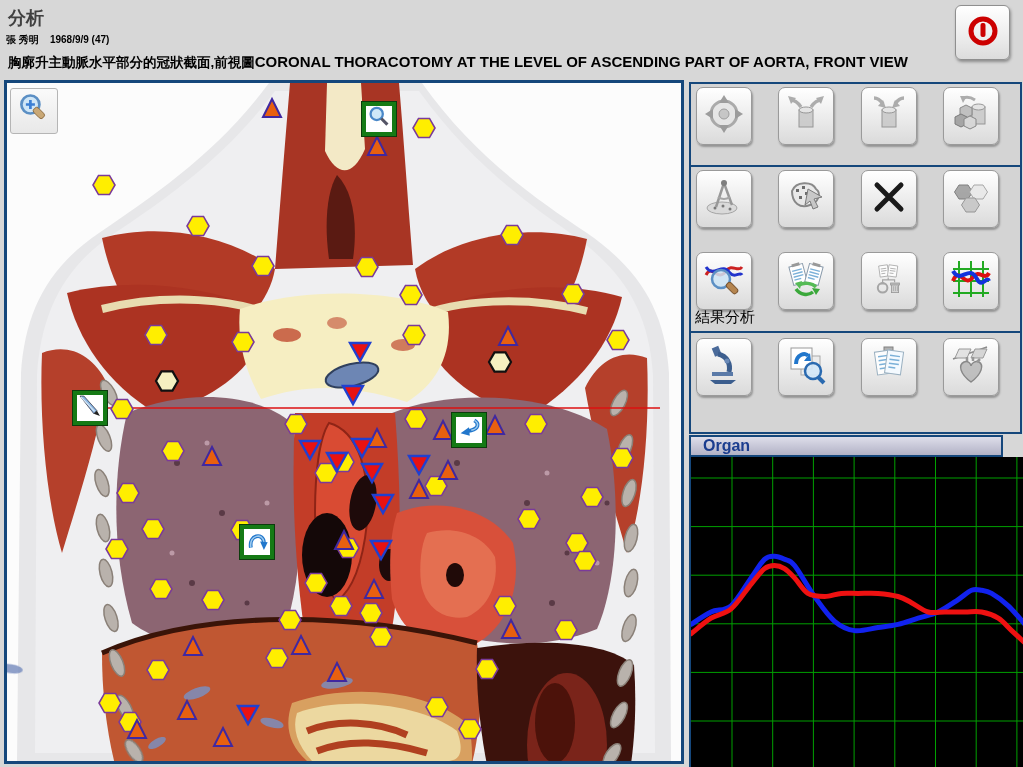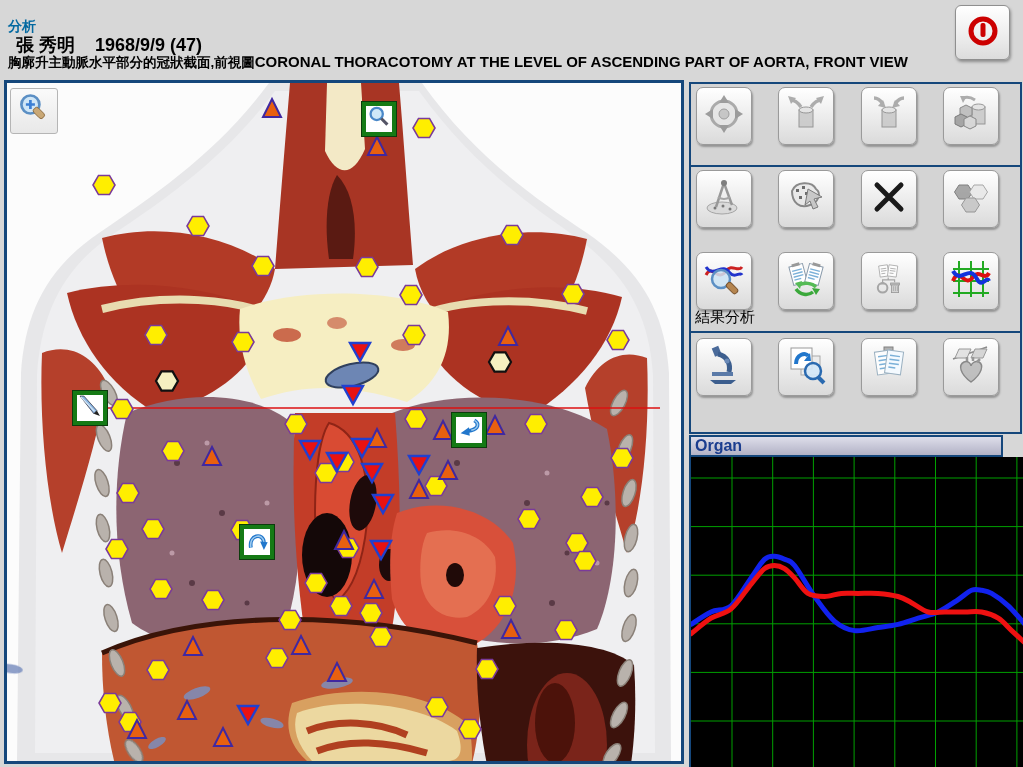--- a/index.html
+++ b/index.html
@@ -2,22 +2,22 @@
 <html><head>
 <meta charset="utf-8">
 <style>
   html,body{margin:0;padding:0;}
   body{
     width:1023px;height:767px;overflow:hidden;position:relative;
     background:#d7d7d7;
     font-family:"Liberation Sans","DejaVu Sans",sans-serif;
     -webkit-font-smoothing:none;
   }
-  .hdr-title{position:absolute;left:8px;top:6px;font-size:14px;font-weight:bold;color:#0369a1;margin-top:12px;}
-  .hdr-patient{position:absolute;left:16px;top:33px;font-size:18px;font-weight:bold;color:#000;white-space:pre;}
+  .hdr-title{position:absolute;left:8px;top:6px;font-size:18px;font-weight:bold;color:#404040;}
+  .hdr-patient{position:absolute;left:6px;top:33px;font-size:10px;font-weight:bold;color:#000;white-space:pre;}
   .hdr-section{position:absolute;left:8px;top:53px;font-size:13.5px;font-weight:bold;color:#000;white-space:nowrap;}
   .hdr-section .en{font-size:15px;}
   .power-btn{
     position:absolute;left:955px;top:5px;width:53px;height:53px;
     background:linear-gradient(180deg,#ffffff,#ececec 60%,#dcdcdc);
     border:1px solid #8f8f8f;border-radius:6px;
     box-shadow:1px 2px 3px rgba(0,0,0,.35);
     display:flex;align-items:center;justify-content:center;cursor:pointer;
   }
   
@@ -53,21 +53,21 @@
   }
   .tb-btn svg{width:40px;height:40px;}
   .tb-btn.small-ic svg{width:32px;height:32px;}
   .tb-label{position:absolute;left:4px;font-size:15px;color:#000;text-align:center;}
   
   .organ-bar{
     position:absolute;left:689px;top:435px;width:314px;height:22px;
     border:2px solid #15477b;box-sizing:border-box;
     background:linear-gradient(180deg,#dedeea,#b2b2c6);
     font-size:16px;font-weight:bold;color:#1b3d8f;
-    padding-left:4px;line-height:17px;
+    padding-left:12px;line-height:17px;
   }
   .chart{
     position:absolute;left:689px;top:457px;width:334px;height:310px;
     background:#000;border-left:2px solid #15477b;box-sizing:content-box;
   }
 </style>
 </head>
 <body>
 
 <div class="hdr-title">分析</div>

